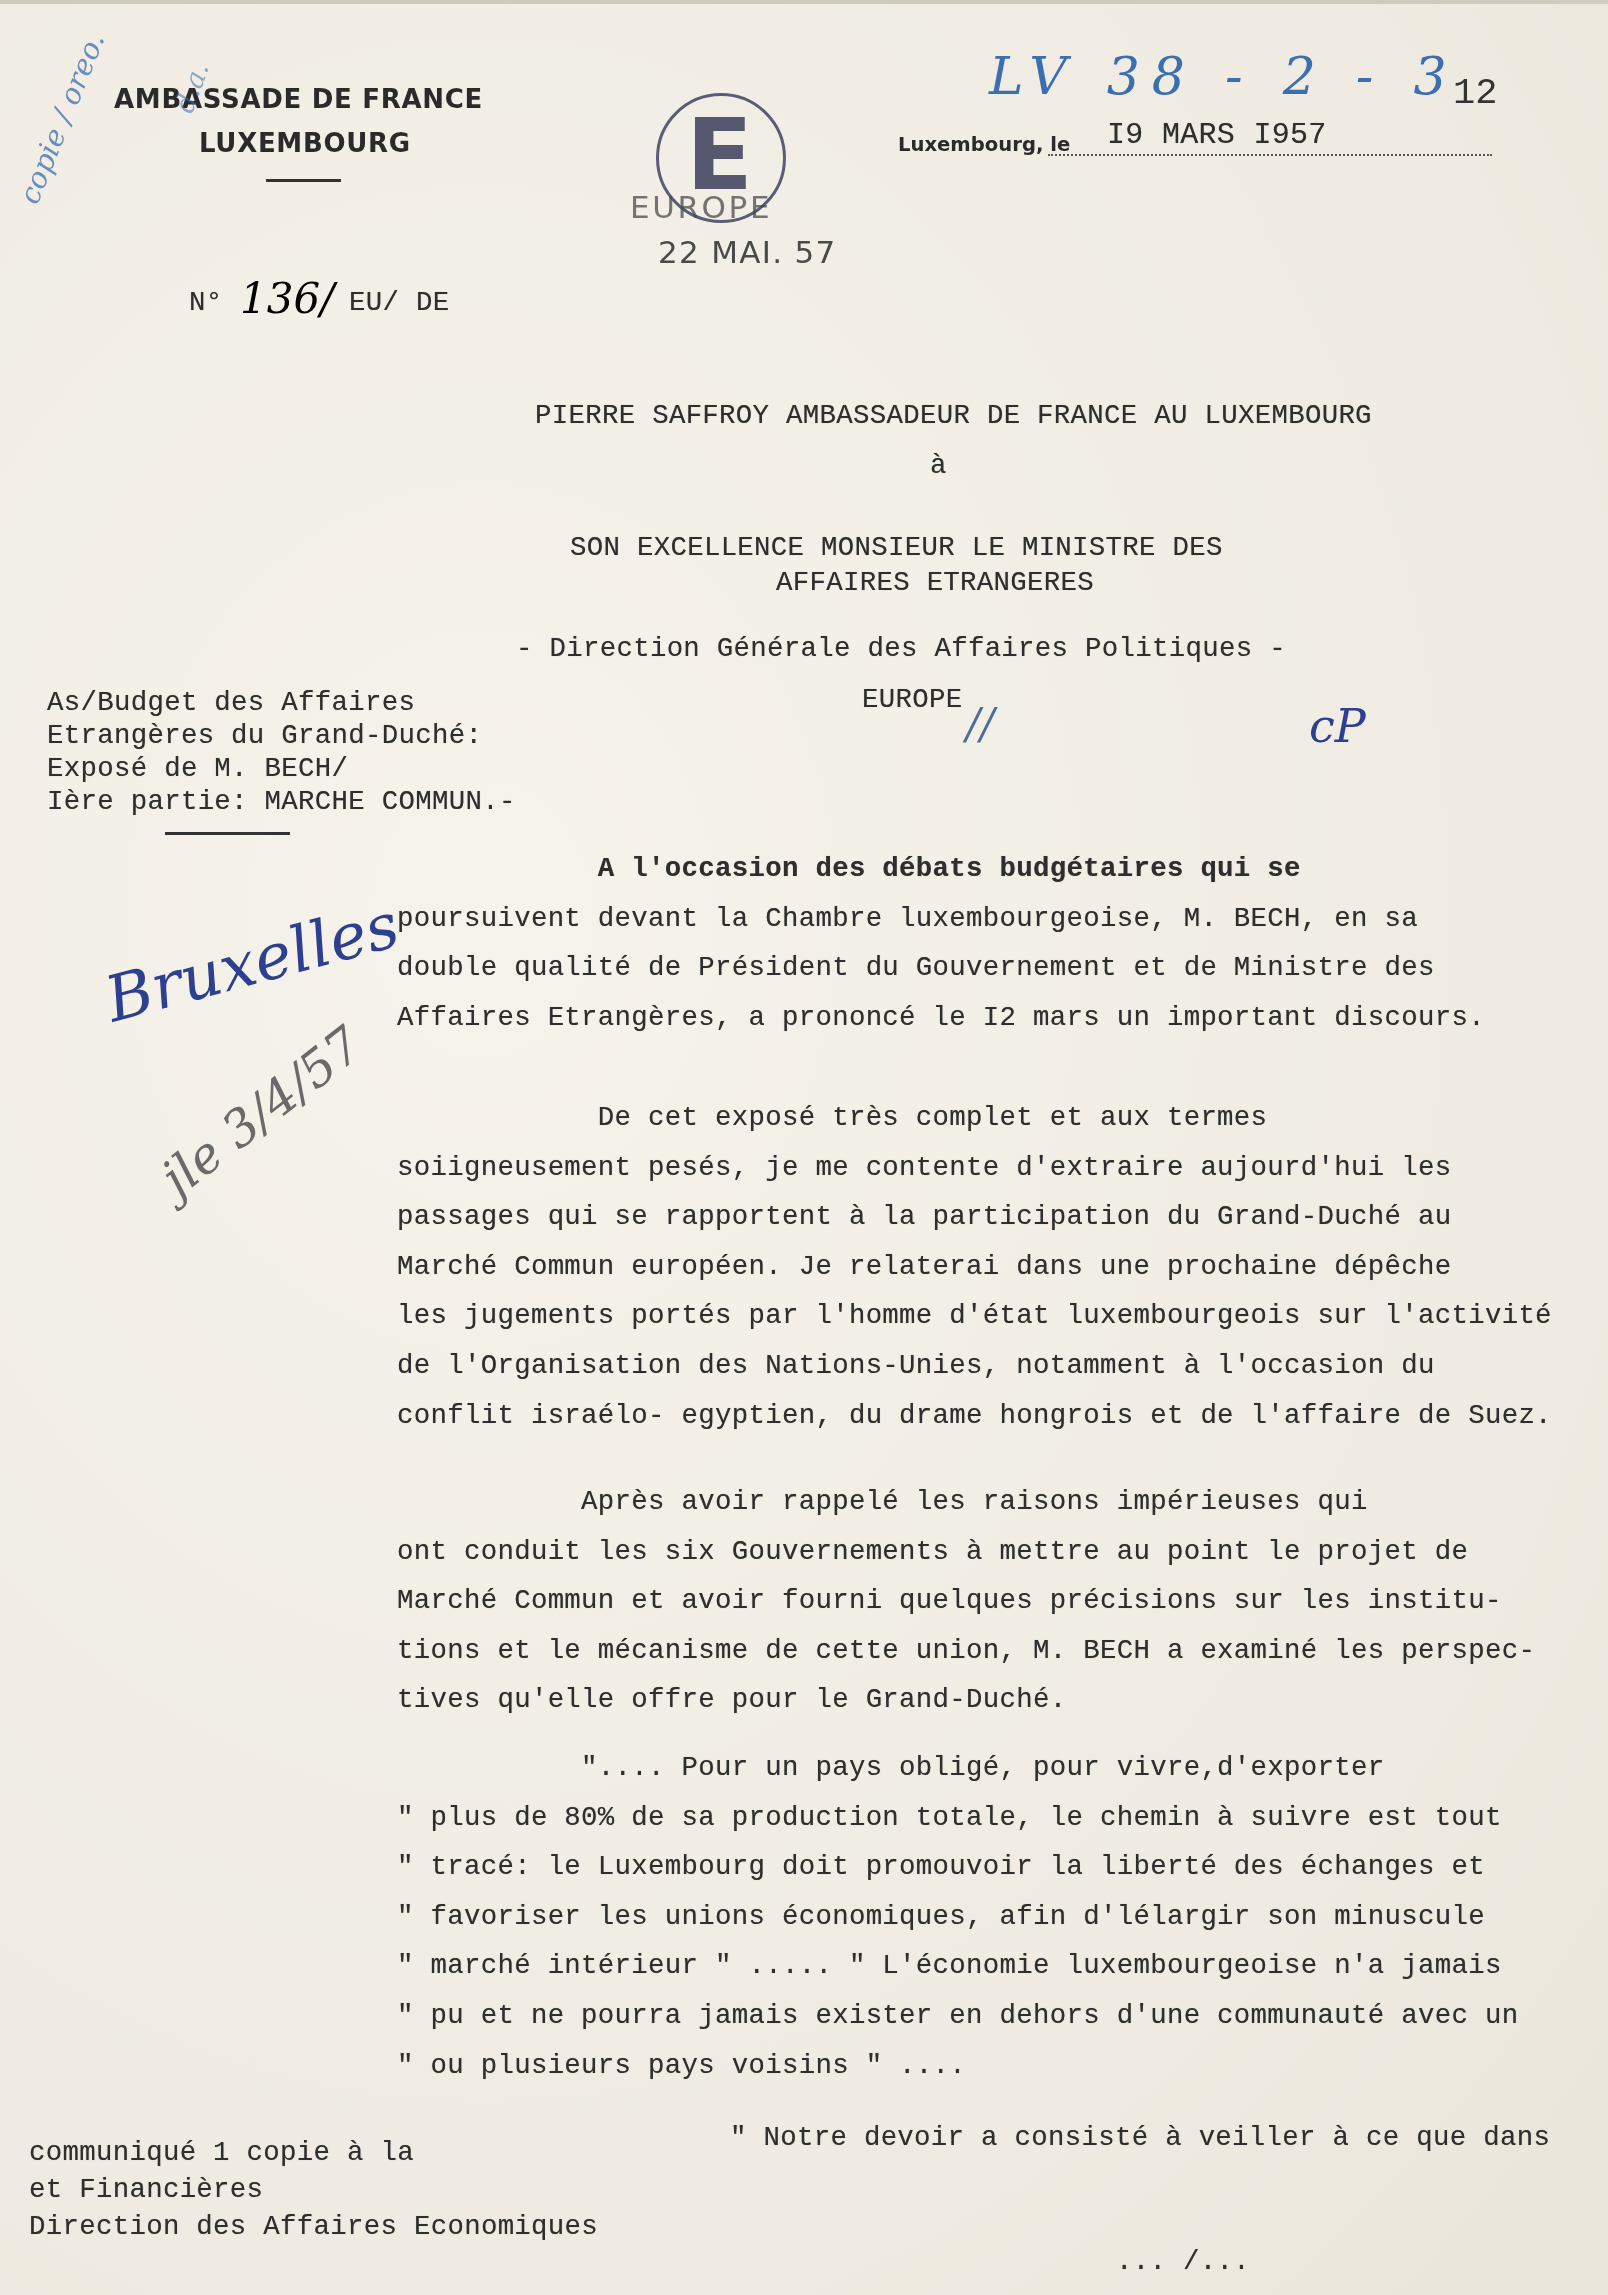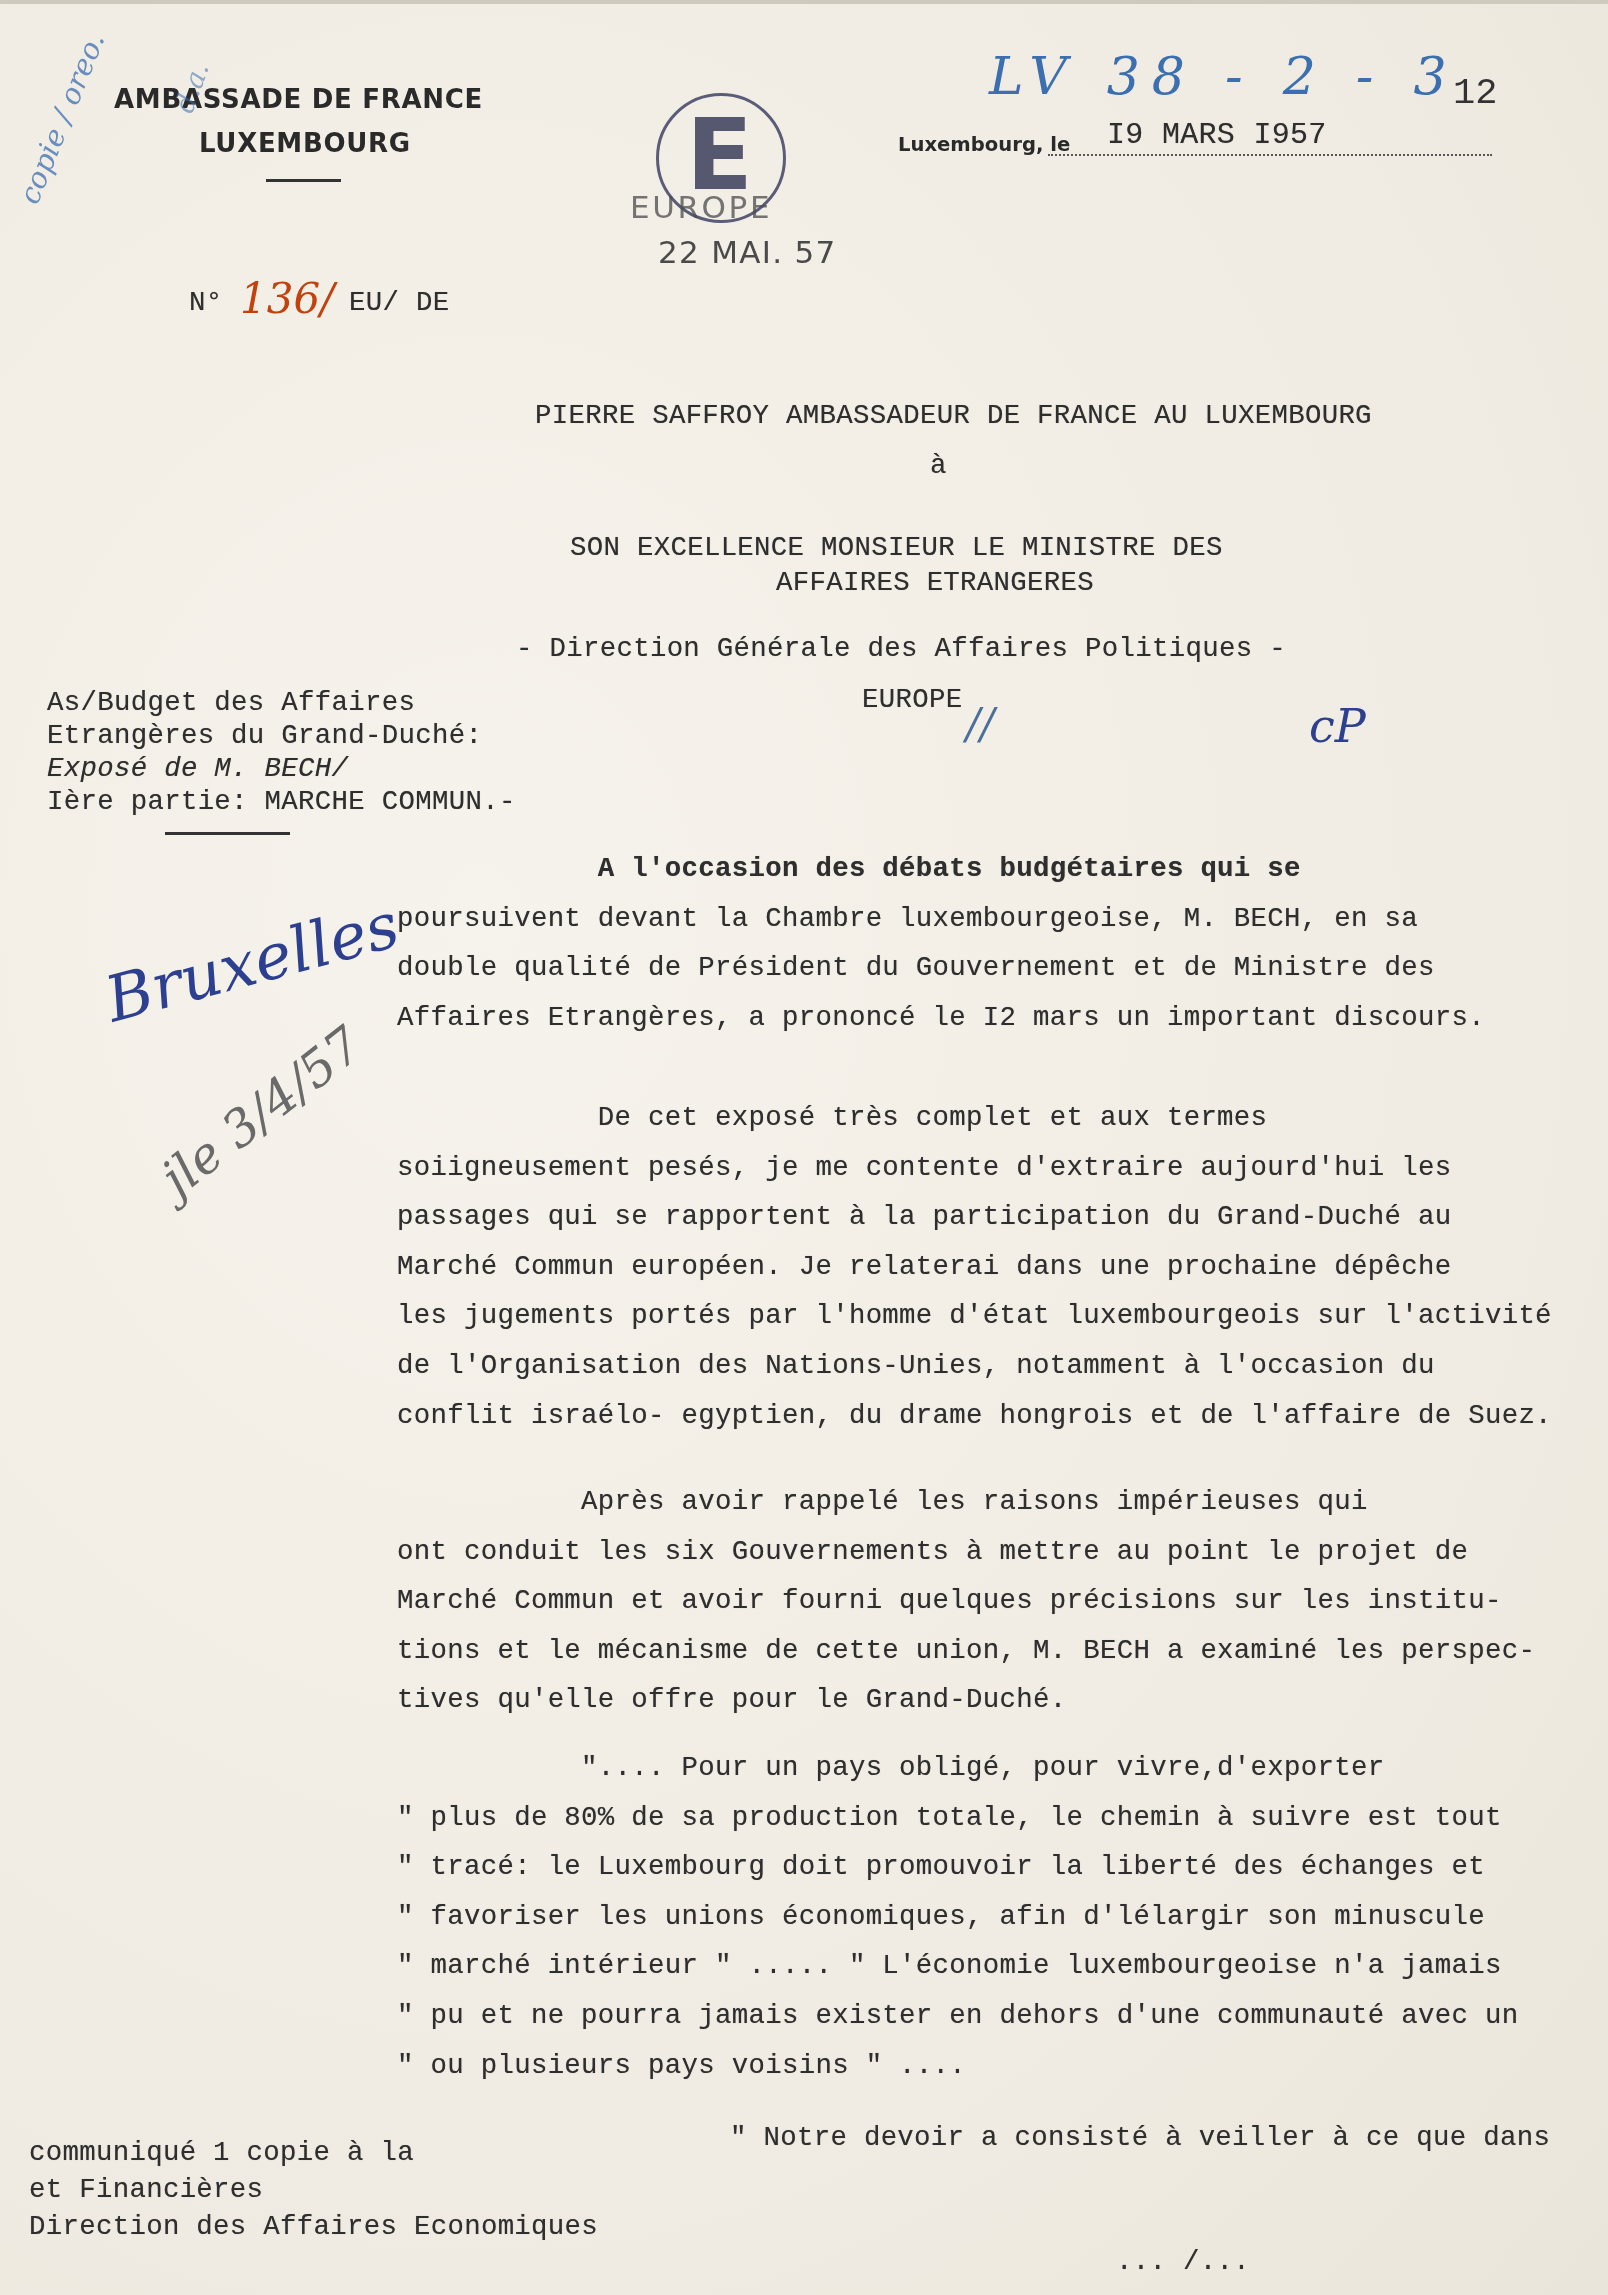--- a/index.html
+++ b/index.html
@@ -41,36 +41,36 @@
 <div class="stamp-text" style="left:658px; top:234px; font-size:31px; letter-spacing:1.3px;">22 MAI. 57</div>
 
 <div class="abs hand-blue" style="left:989px; top:46px; font-size:52px; letter-spacing:11.8px; white-space:pre;">LV 38 - 2 - 3</div>
 <div class="abs" style="left:1453px; top:72px; font-size:37px; font-family:Liberation Mono, monospace; color:#333;">12</div>
 
 <div class="abs sans-head" style="left:898px; top:133px; font-size:19.6px; letter-spacing:0;">Luxembourg, le</div>
 <div class="abs tw" style="left:1107px; top:118px; font-size:30px;">I9 MARS I957</div>
 <div class="abs" style="left:1048px; top:154px; width:444px; border-top:2px dotted #555;"></div>
 
 <div class="abs tw" style="left:189px; top:287px;">N°</div>
-<div class="abs hand-blue" style="left:240px; top:274px; font-size:42px; color:#c2410c;">136/</div>
+<div class="abs hand-blue" style="left:240px; top:274px; font-size:42px; color:#000000;">136/</div>
 <div class="abs tw" style="left:349px; top:287px;">EU/ DE</div>
 
 <div class="abs tw" style="left:535px; top:400px;">PIERRE SAFFROY AMBASSADEUR DE FRANCE AU LUXEMBOURG</div>
 <div class="abs tw" style="left:930px; top:450px;">à</div>
 <div class="abs tw" style="left:570px; top:532px;">SON EXCELLENCE MONSIEUR LE MINISTRE DES</div>
 <div class="abs tw" style="left:776px; top:567px;">AFFAIRES ETRANGERES</div>
 <div class="abs tw" style="left:516px; top:633px;">- Direction Générale des Affaires Politiques -</div>
 <div class="abs tw" style="left:862px; top:684px;">EUROPE</div>
 <div class="abs hand-blue" style="left:966px; top:699px; font-size:42px; color:#4a6f9c;">//</div>
 <div class="abs hand-ink" style="left:1309px; top:699px; font-size:46px;">cP</div>
 
 <div class="abs" style="left:47px; top:686px;">
   <div class="tw" style="line-height:33px;">As/Budget des Affaires</div>
   <div class="tw" style="line-height:33px;">Etrangères du Grand-Duché:</div>
-  <div class="tw" style="line-height:33px;font-style:italic;">Exposé de M. BECH/</div>
+  <div class="tw" style="line-height:33px;">Exposé de M. BECH/</div>
   <div class="tw" style="line-height:33px;">Ière partie: MARCHE COMMUN.-</div>
 </div>
 <div class="rule" style="left:165px; top:832px; width:125px; height:2.6px;"></div>
 
 <div class="abs hand-ink" style="left:98px; top:966px; font-size:63px; transform:rotate(-15deg); transform-origin:left top;">Bruxelles</div>
 <div class="abs hand-pencil" style="left:150px; top:1162px; font-size:50px; transform:rotate(-38deg); transform-origin:left top;">jle 3/4/57</div>
 
 <div class="abs" style="left:397px; top:853px;">
   <div class="tw para-line" style="top:0;font-weight:bold;">            A l'occasion des débats budgétaires qui se</div>
   <div class="tw para-line" style="top:50px;">poursuivent devant la Chambre luxembourgeoise, M. BECH, en sa</div>

